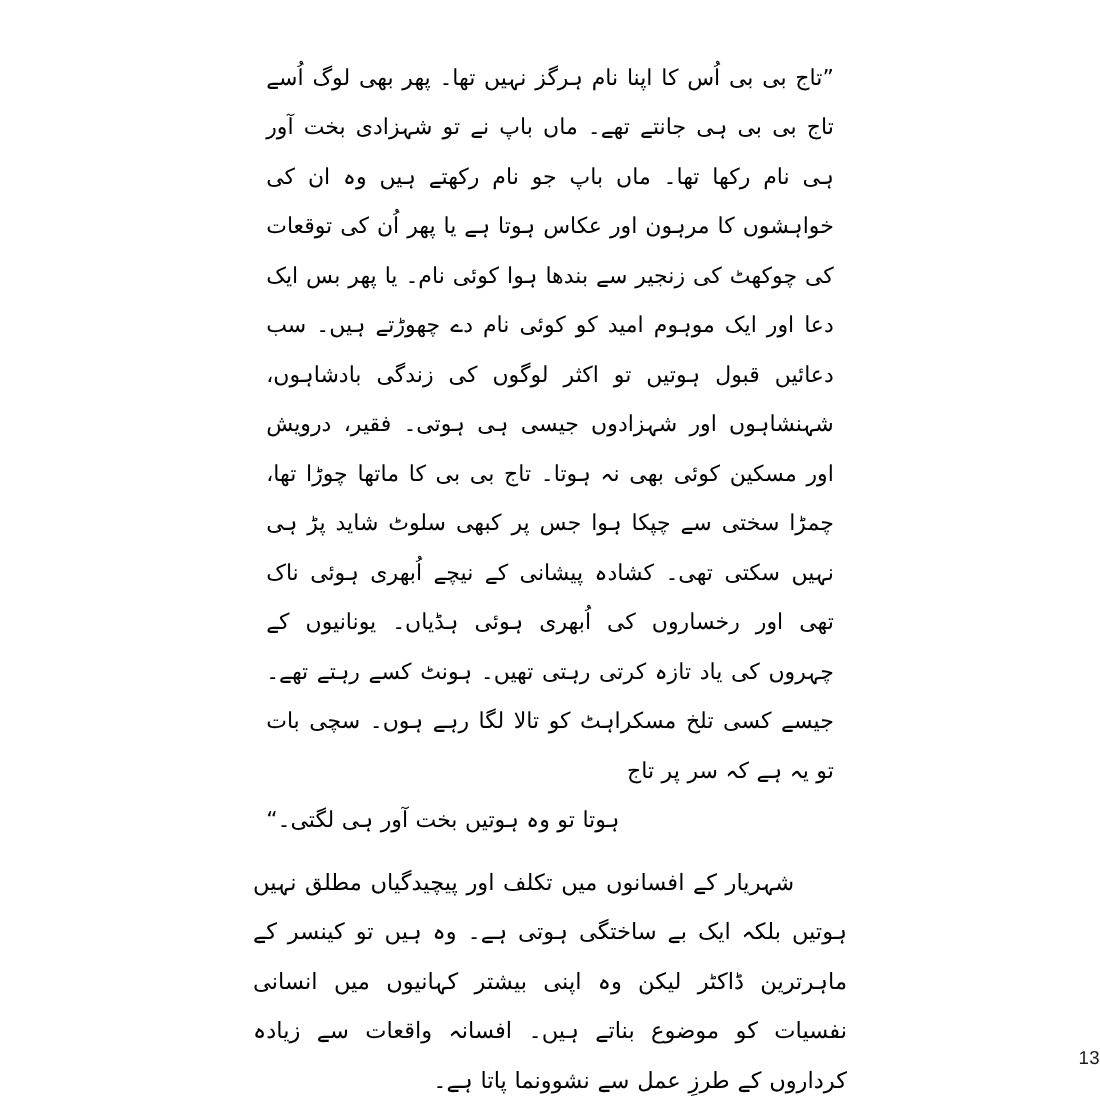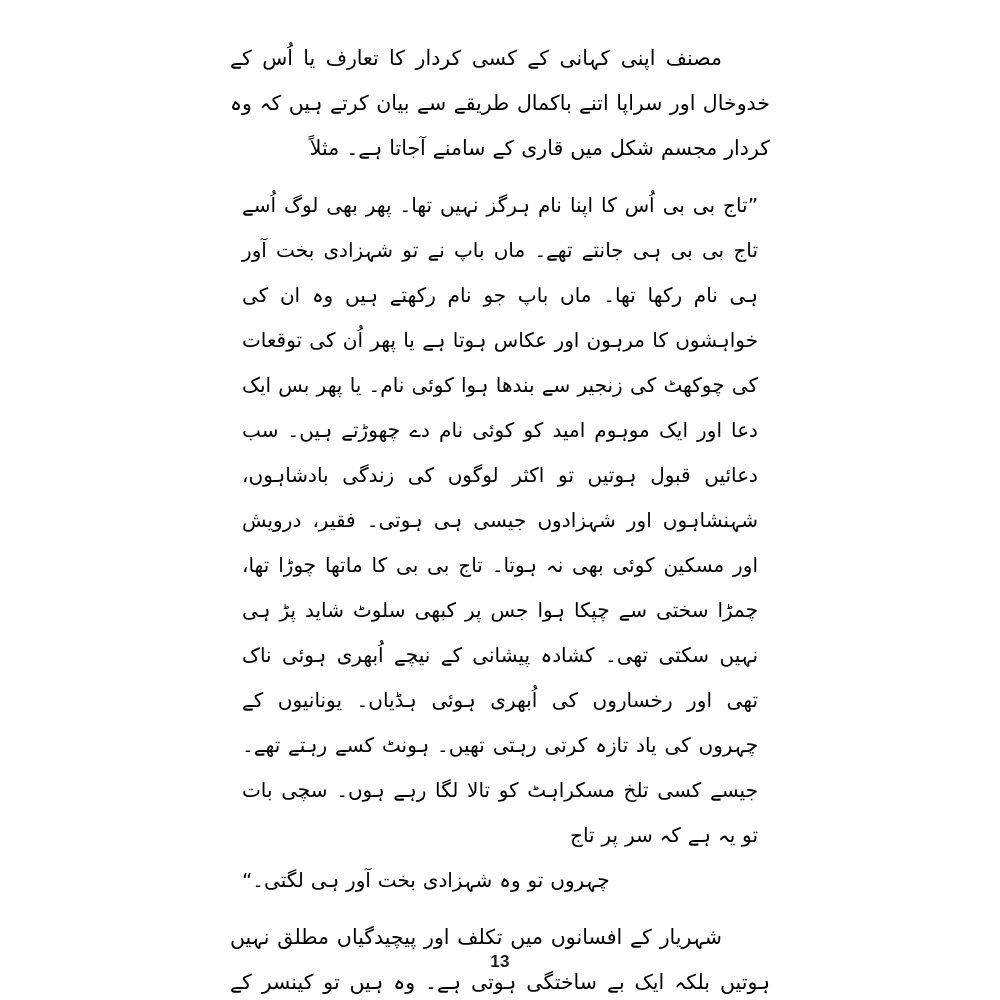--- a/index.html
+++ b/index.html
@@ -69,43 +69,42 @@
   .quote-block .para.quote-last {
     text-align: left;
     text-align-last: left;
   }
 
   .page-number {
     position: absolute;
     left: 0;
     right: 0;
     top: 952px;
-    text-align: center;
+    text-align: right;
     direction: ltr;
     font-family: "Liberation Sans", sans-serif;
     font-size: 17px;
-    font-weight: 700;
+    font-weight: 400;
     color: #1a1a1a;
     letter-spacing: 0.3px;
   }
 </style>
 </head>
 <body>
 
 <div class="page">
 
   <div class="text-column">
 
-    <p class="para indent-first">مصنف اپنی کہانی کے کسی کردار کا تعارف یا اُس کے خدوخال اور سراپا اتنے باکمال طریقے سے بیان کرتے ہیں کہ وہ کردار مجسم شکل میں قاری کے سامنے آجاتا ہے۔ مثلاً</p>
 
 
     <div class="quote-block">
       <p class="para">”تاج بی بی اُس کا اپنا نام ہرگز نہیں تھا۔ پھر بھی لوگ اُسے تاج بی بی ہی جانتے تھے۔ ماں باپ نے تو شہزادی بخت آور ہی نام رکھا تھا۔ ماں باپ جو نام رکھتے ہیں وہ ان کی خواہشوں کا مرہون اور عکاس ہوتا ہے یا پھر اُن کی توقعات کی چوکھٹ کی زنجیر سے بندھا ہوا کوئی نام۔ یا پھر بس ایک دعا اور ایک موہوم امید کو کوئی نام دے چھوڑتے ہیں۔ سب دعائیں قبول ہوتیں تو اکثر لوگوں کی زندگی بادشاہوں، شہنشاہوں اور شہزادوں جیسی ہی ہوتی۔ فقیر، درویش اور مسکین کوئی بھی نہ ہوتا۔ تاج بی بی کا ماتھا چوڑا تھا، چمڑا سختی سے چپکا ہوا جس پر کبھی سلوٹ شاید پڑ ہی نہیں سکتی تھی۔ کشادہ پیشانی کے نیچے اُبھری ہوئی ناک تھی اور رخساروں کی اُبھری ہوئی ہڈیاں۔ یونانیوں کے چہروں کی یاد تازہ کرتی رہتی تھیں۔ ہونٹ کسے رہتے تھے۔ جیسے کسی تلخ مسکراہٹ کو تالا لگا رہے ہوں۔ سچی بات تو یہ ہے کہ سر پر تاج</p>
 
-      <p class="para quote-last">چہروں تو وہ شہزادی بخت آور ہی لگتی۔“</p>
+      <p class="para quote-last">ہوتا تو وہ ہوتیں بخت آور ہی لگتی۔“</p>
     </div>
 
     <p class="para indent-first">شہریار کے افسانوں میں تکلف اور پیچیدگیاں مطلق نہیں ہوتیں بلکہ ایک بے ساختگی ہوتی ہے۔ وہ ہیں تو کینسر کے ماہرترین ڈاکٹر لیکن وہ اپنی بیشتر کہانیوں میں انسانی نفسیات کو موضوع بناتے ہیں۔ افسانہ واقعات سے زیادہ کرداروں کے طرزِ عمل سے نشوونما پاتا ہے۔</p>
 
   </div>
 
   <div class="page-number">13</div>
 
 </div>
 

